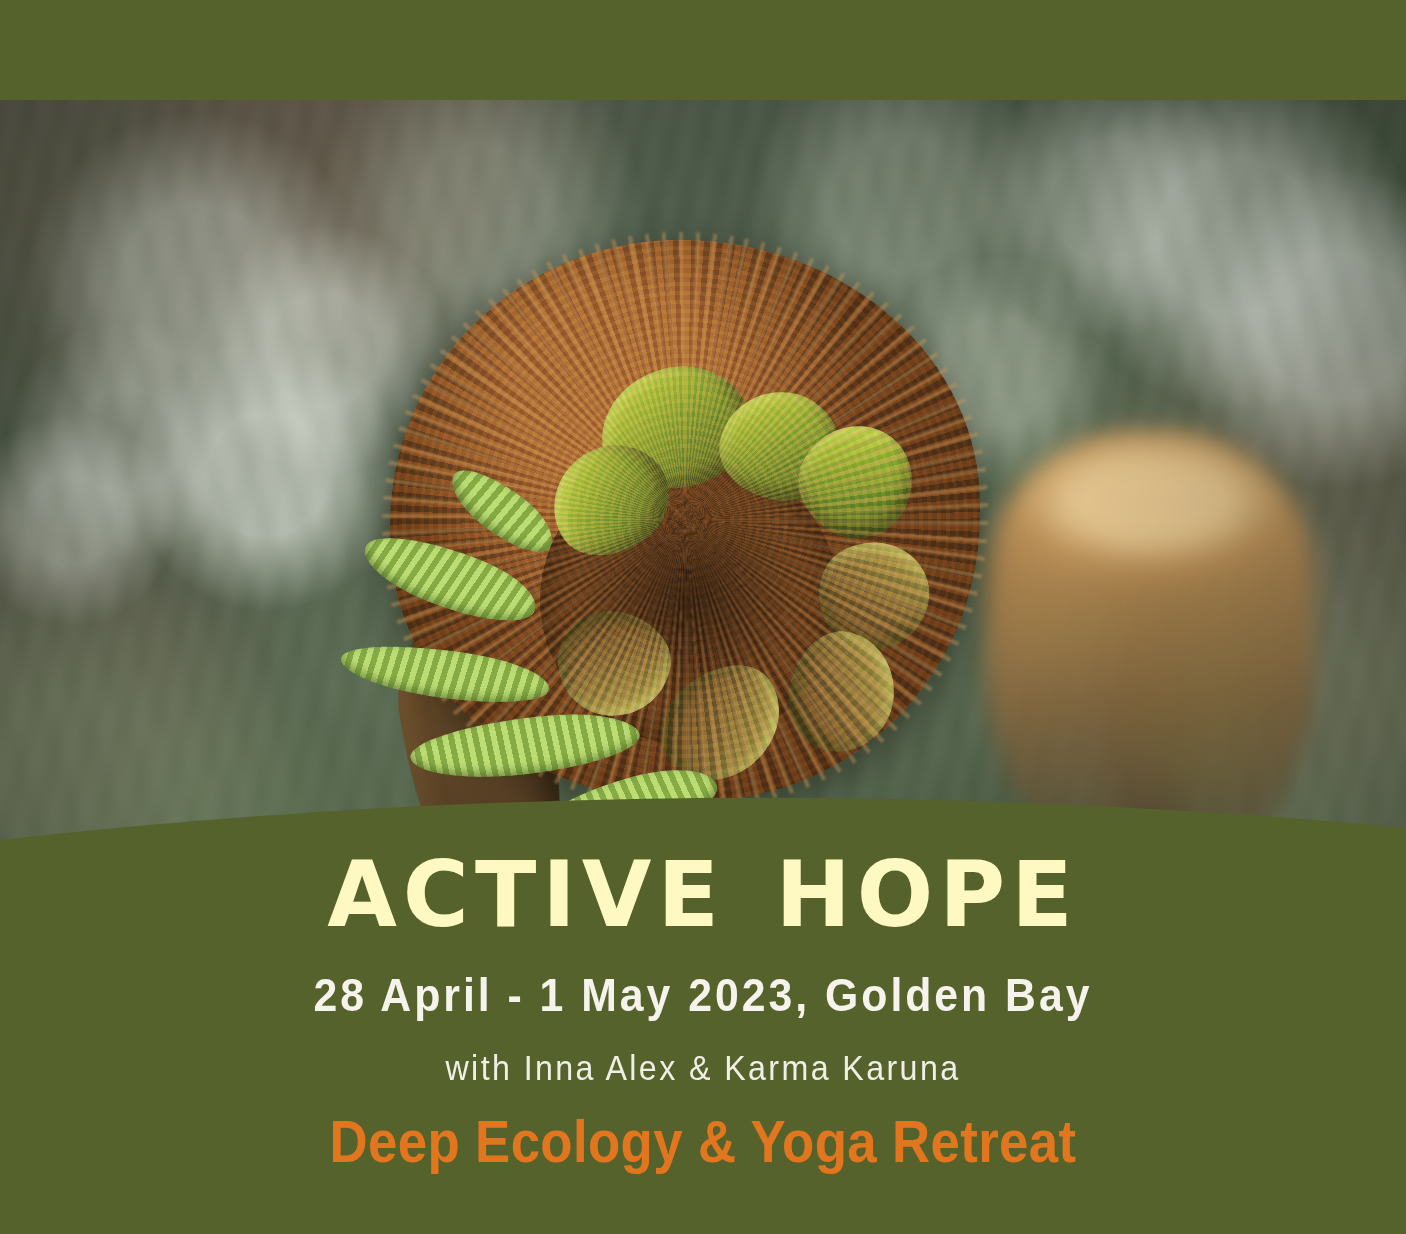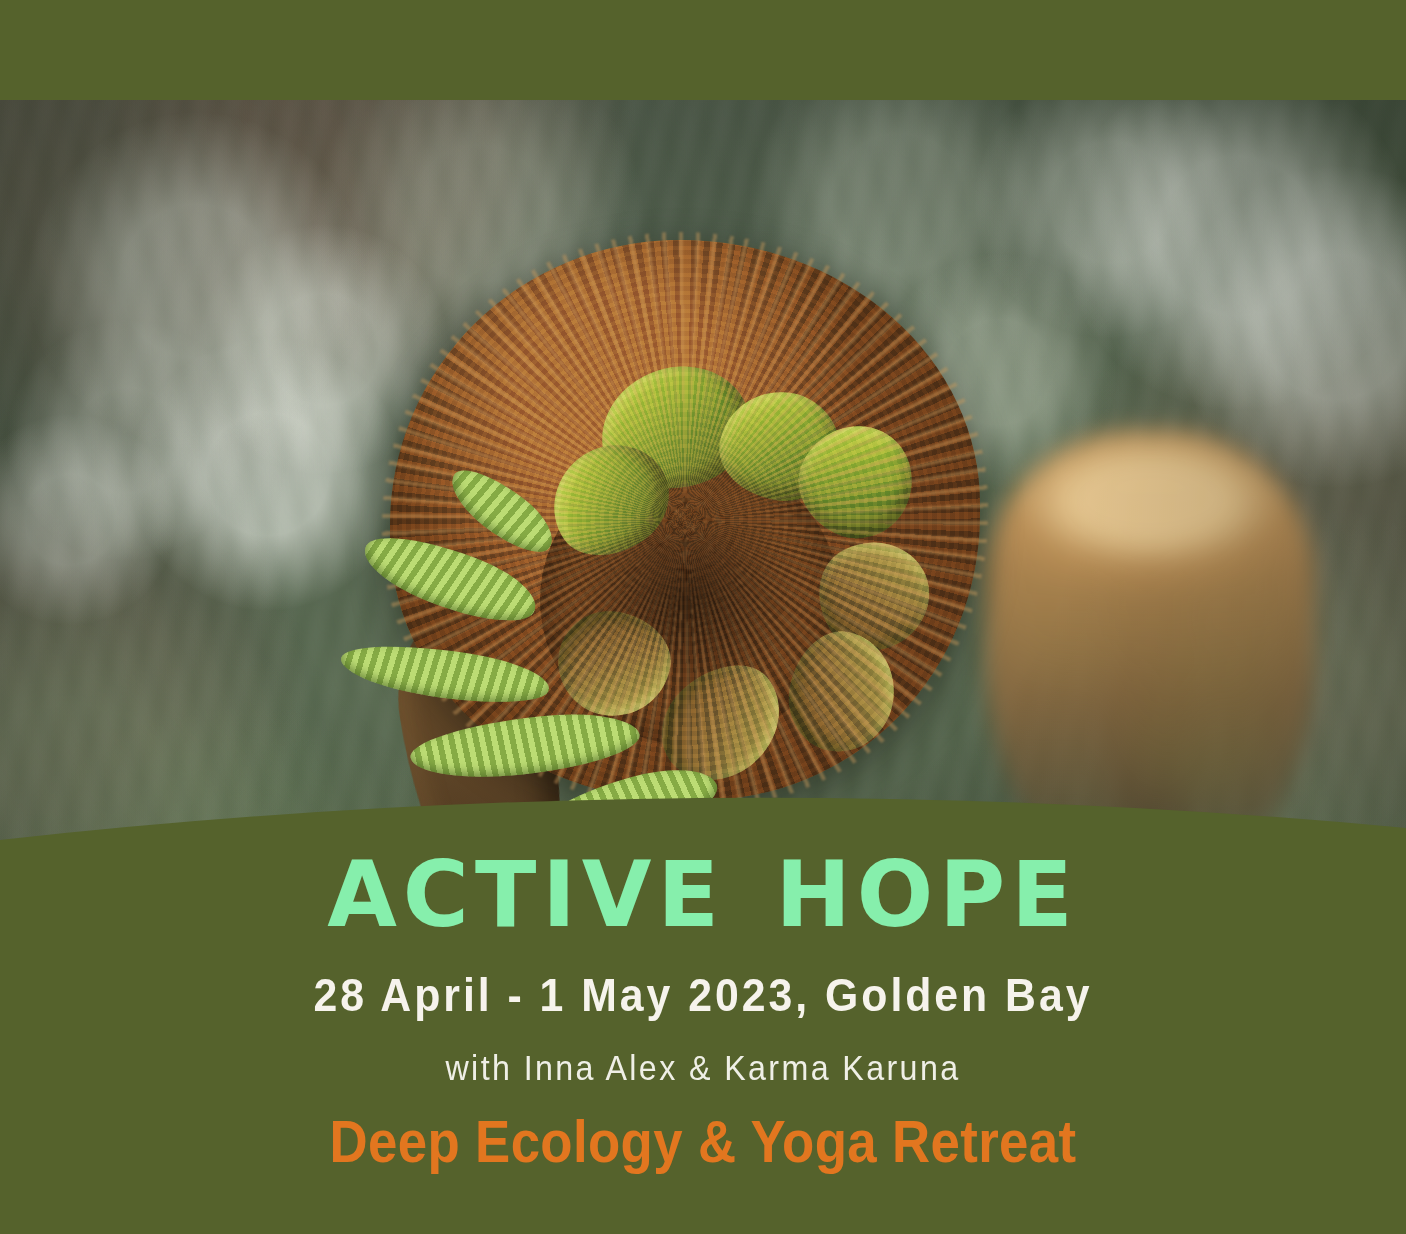--- a/index.html
+++ b/index.html
@@ -146,21 +146,21 @@
   .greenpanel{
     position:absolute;left:0;top:770px;width:1406px;height:464px;z-index:6;
   }
   .greenpanel svg{display:block;width:1406px;height:464px;}
 
   
   .textblock{position:absolute;left:0;top:770px;width:1406px;height:464px;z-index:7;text-align:center;}
 
   .title{
     position:absolute;left:0;top:48px;width:1406px;
-    color:#86efac;
+    color:#fef9c3;
     font-family:"DejaVu Sans", sans-serif;
     font-weight:700;
     font-size:128px;
     line-height:1;
     letter-spacing:6px;
     font-variant:small-caps;
     text-transform:lowercase;
     white-space:nowrap;
   }
 

